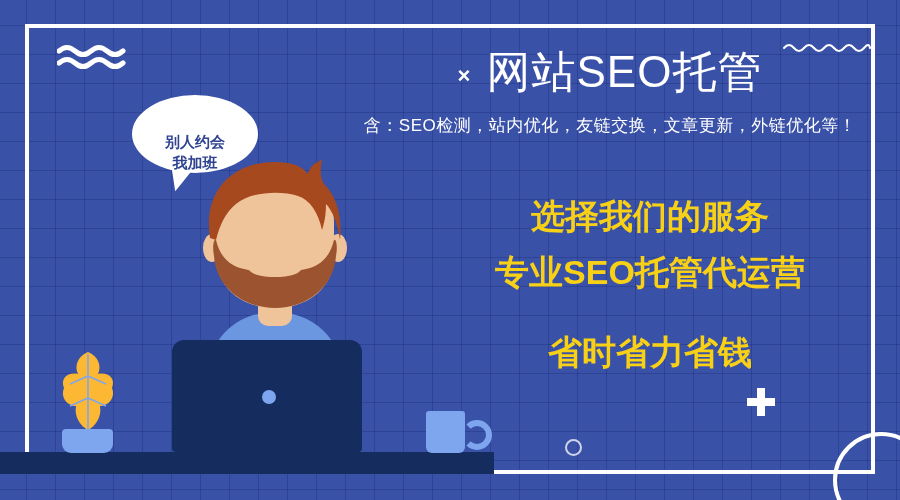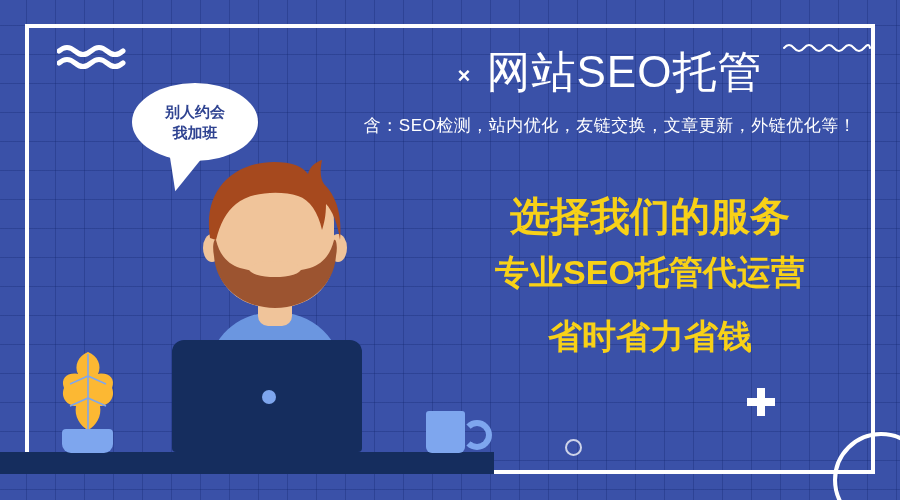--- a/index.html
+++ b/index.html
@@ -66,29 +66,29 @@
     white-space:nowrap;
   }
 
   
   .slogans{
     position:absolute;left:450px;top:196px;width:400px;text-align:center;
   }
   .slogan{
     color:#f8d117;font-weight:bold;white-space:nowrap;
   }
-  .slogan.s1{font-size:40px;line-height:40px;}
+  .slogan.s1{font-size:34px;line-height:40px;}
   .slogan.s2{font-size:34px;line-height:40px;margin-top:16px;}
-  .slogan.s3{font-size:34px;line-height:40px;margin-top:24px;}
+  .slogan.s3{font-size:34px;line-height:40px;margin-top:40px;}
 
   
   .bubble{
-    position:absolute;left:132px;top:83px;width:126px;height:78px;
+    position:absolute;left:132px;top:95px;width:126px;height:78px;
     background:#ffffff;border-radius:50%/50%;
-    display:flex;flex-direction:column;align-items:center;justify-content:center;
+    display:flex;flex-direction:column;align-items:center;justify-content:flex-end;
     color:#2f4391;font-size:15px;line-height:21px;font-weight:bold;
   }
   .bubble-tail{
     position:absolute;left:168px;top:158px;width:0;height:0;
     border-left:9px solid transparent;
     border-right:22px solid transparent;
     border-top:34px solid #ffffff;
     transform:rotate(6deg);
   }
 

